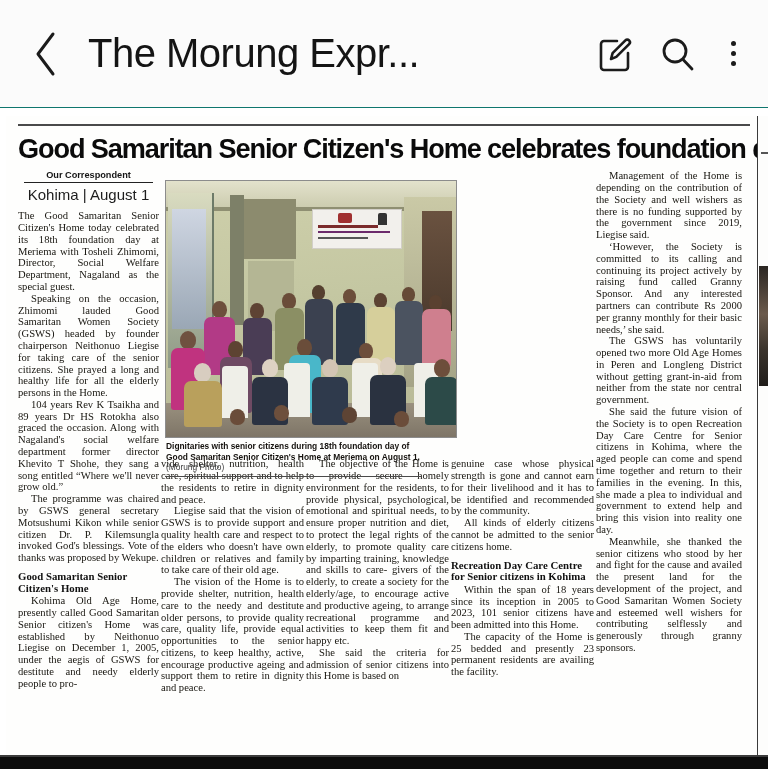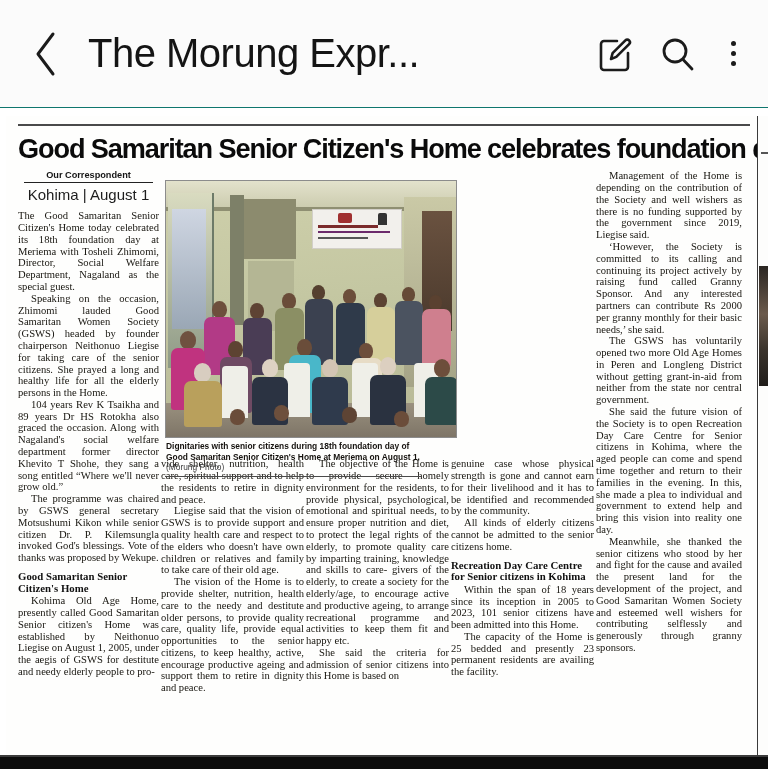--- a/index.html
+++ b/index.html
@@ -244,21 +244,21 @@
       <div class="col">
         <div class="byline-wrap">
           <span class="byline">Our Correspondent</span>
           <div class="dateline">Kohima | August 1</div>
         </div>
         <p class="art noindent">The Good Samaritan Senior Citizen's Home today celebrated its 18th foundation day at Meriema with Tosheli Zhimomi, Director, Social Welfare Department, Nagaland as the special guest.</p>
         <p class="art">Speaking on the occasion, Zhimomi lauded Good Samaritan Women Society (GSWS) headed by founder chairperson Neithonuo Liegise for taking care of the senior citizens. She prayed a long and healthy life for all the elderly persons in the Home.</p>
         <p class="art">104 years Rev K Tsaikha and 89 years Dr HS Rotokha also graced the occasion. Along with Nagaland's social welfare department former director Khevito T Shohe, they sang a song entitled “Where we'll never grow old.”</p>
         <p class="art">The programme was chaired by GSWS general secretary Motsushumi Kikon while senior citizen Dr. P. Kilemsungla invoked God's blessings. Vote of thanks was proposed by Wekupe.</p>
         <h3 class="sub">Good Samaritan Senior Citizen's Home</h3>
-        <p class="art">Kohima Old Age Home, presently called Good Samaritan Senior citizen's Home was established by Neithonuo Liegise on August 1, 2005, under the aegis of GSWS for destitute and needy elderly people to pro-</p>
+        <p class="art">Kohima Old Age Home, presently called Good Samaritan Senior citizen's Home was established by Neithonuo Liegise on December 1, 2005, under the aegis of GSWS for destitute and needy elderly people to pro-</p>
       </div>
 
       <div class="col">
         <div class="col2-text">
           <p class="art noindent">vide shelter, nutrition, health care, spiritual support and to help the residents to retire in dignity and peace.</p>
           <p class="art">Liegise said that the vision of GSWS is to provide support and quality health care and respect to the elders who doesn't have own children or relatives and family to take care of their old age.</p>
           <p class="art">The vision of the Home is to provide shelter, nutrition, health care to the needy and destitute older persons, to provide quality care, quality life, provide equal opportunities to the senior citizens, to keep healthy, active, encourage productive ageing and support them to retire in dignity and peace.</p>
         </div>
       </div>
 

